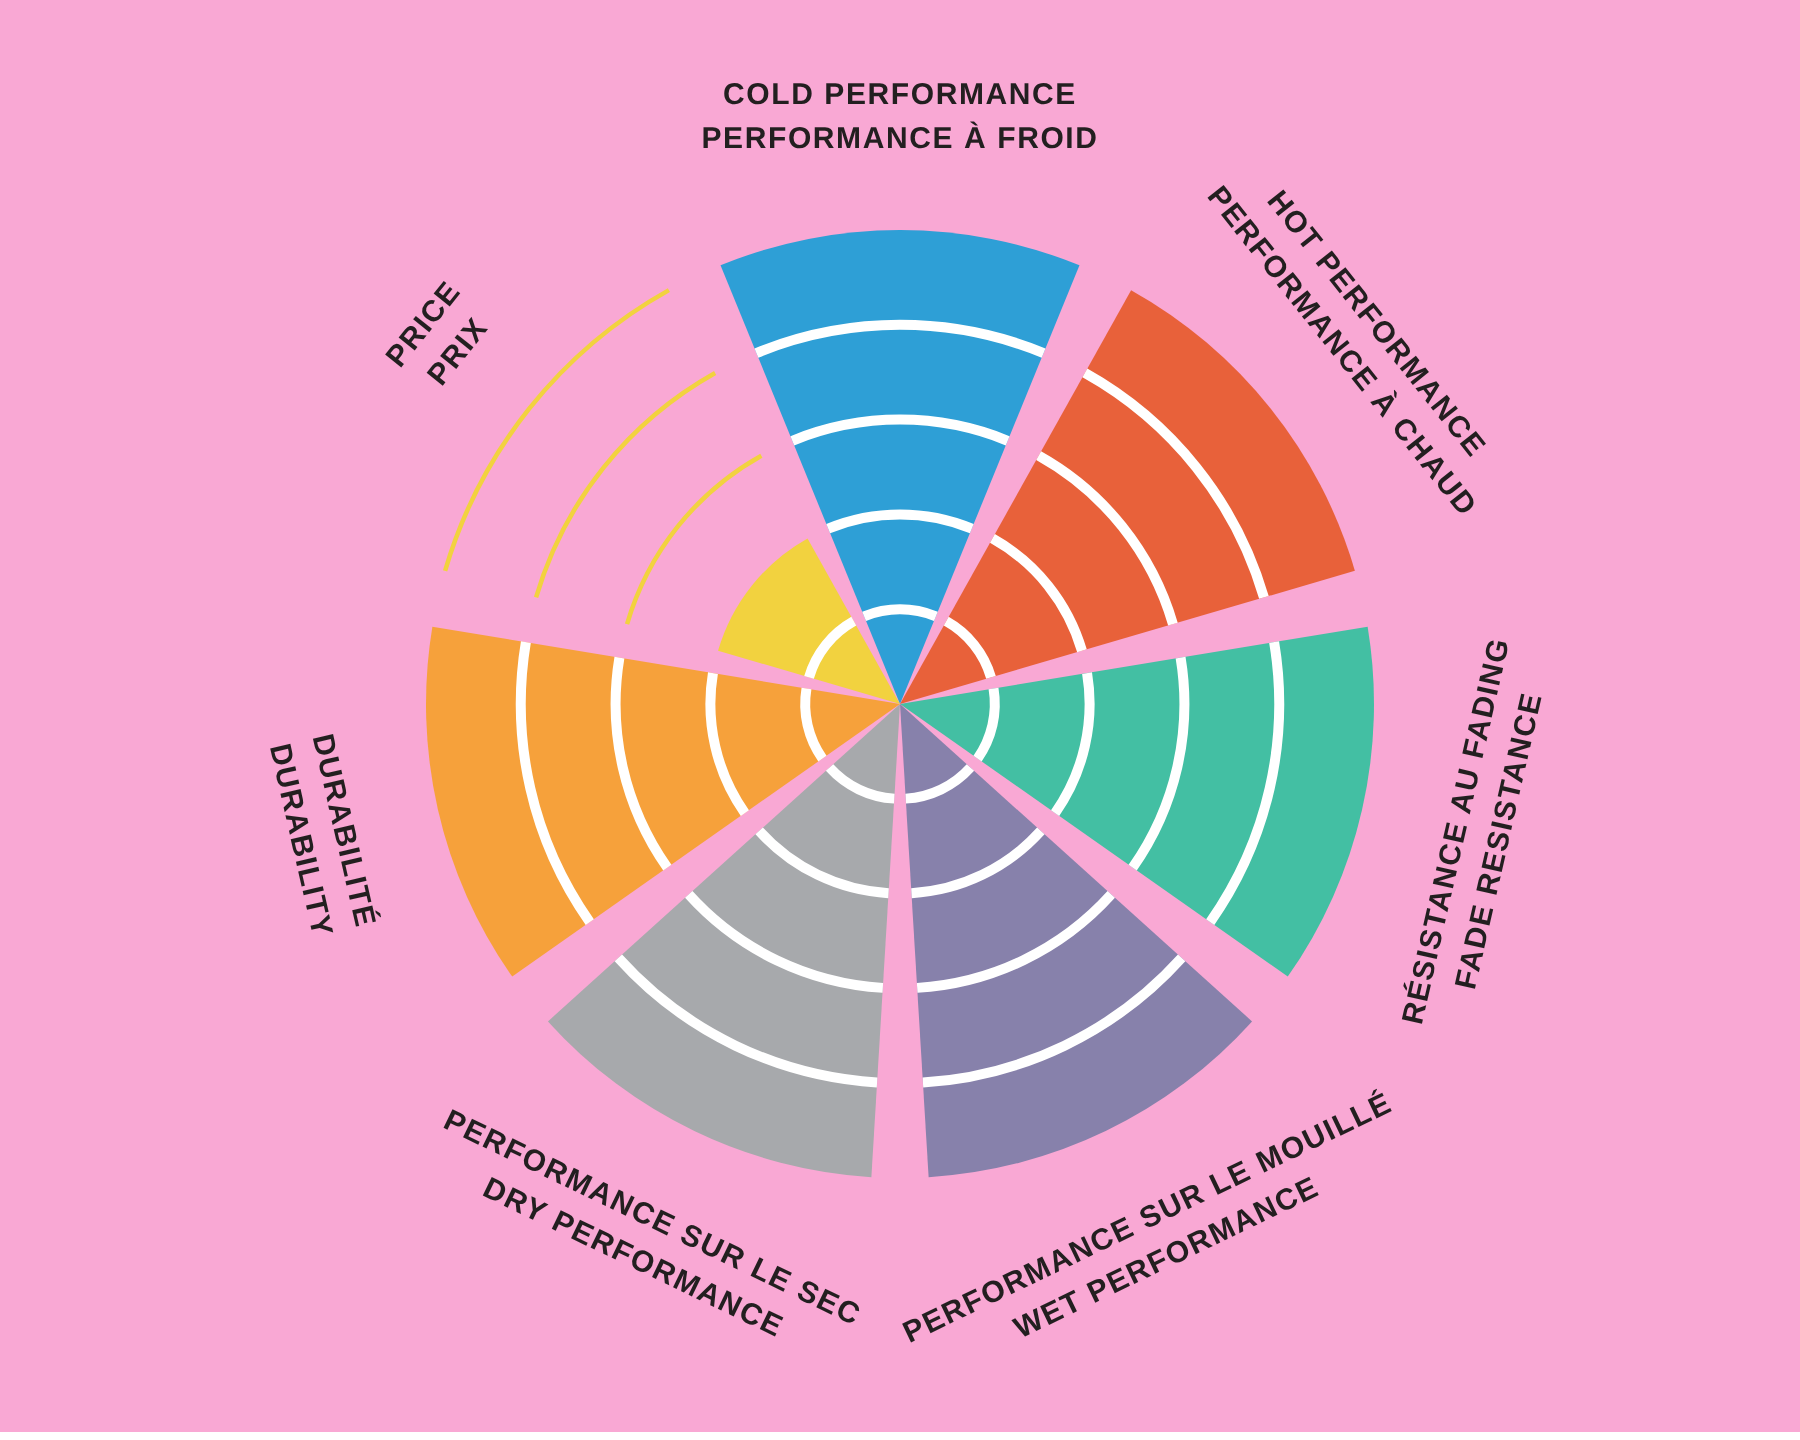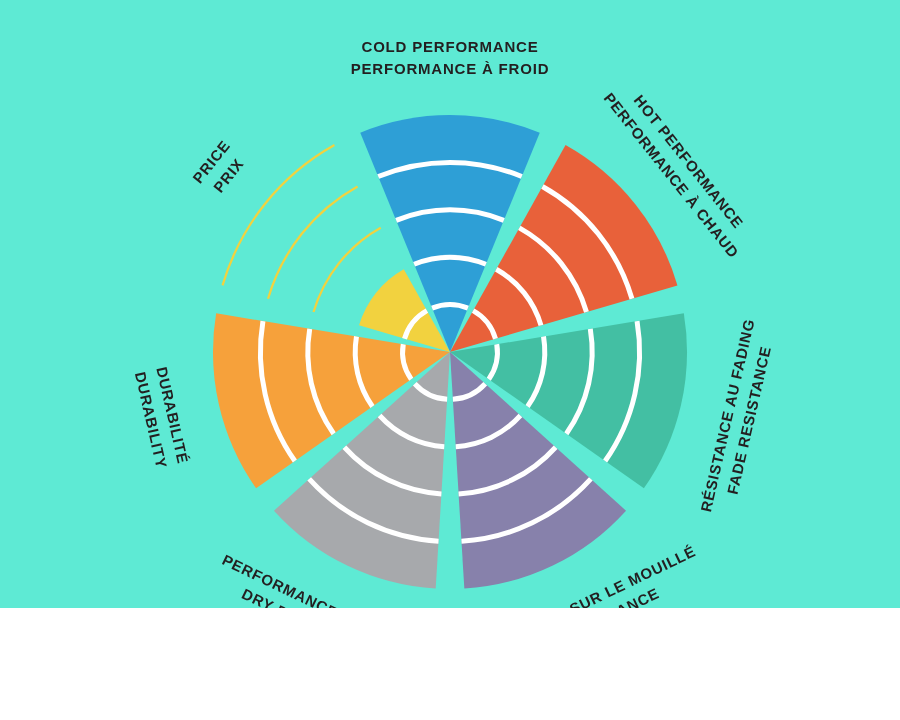--- a/index.html
+++ b/index.html
@@ -3,22 +3,22 @@
 <meta charset="utf-8">
 <style>
   html, body {
     margin: 0;
     padding: 0;
     background: #ffffff;
   }
   .stage {
     position: relative;
     width: 900px;
-    height: 608px;
-    background: #5eead4;
+    height: 716px;
+    background: #f9a8d4;
     overflow: hidden;
   }
   svg { display: block; }
   .wheel-label {
     font-family: "Liberation Sans", "DejaVu Sans", sans-serif;
     font-weight: bold;
     font-size: 15px;
     letter-spacing: 0.8px;
     fill: #231f20;
   }

